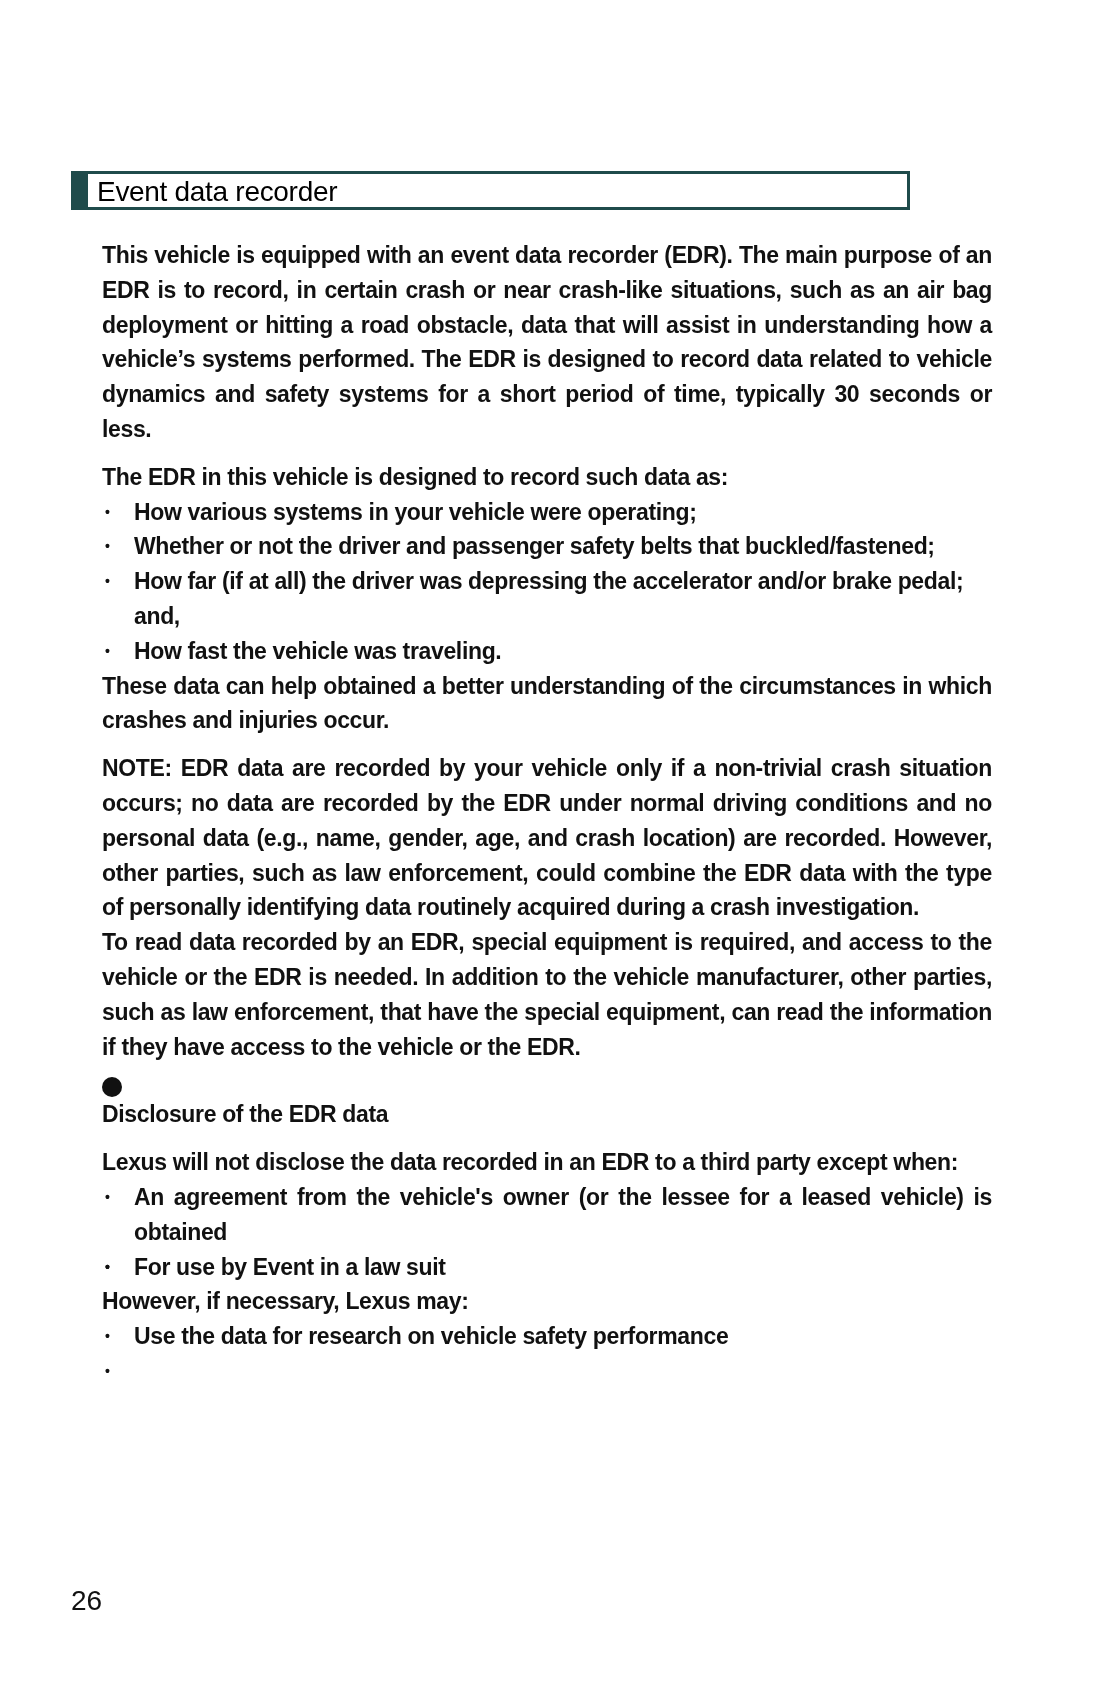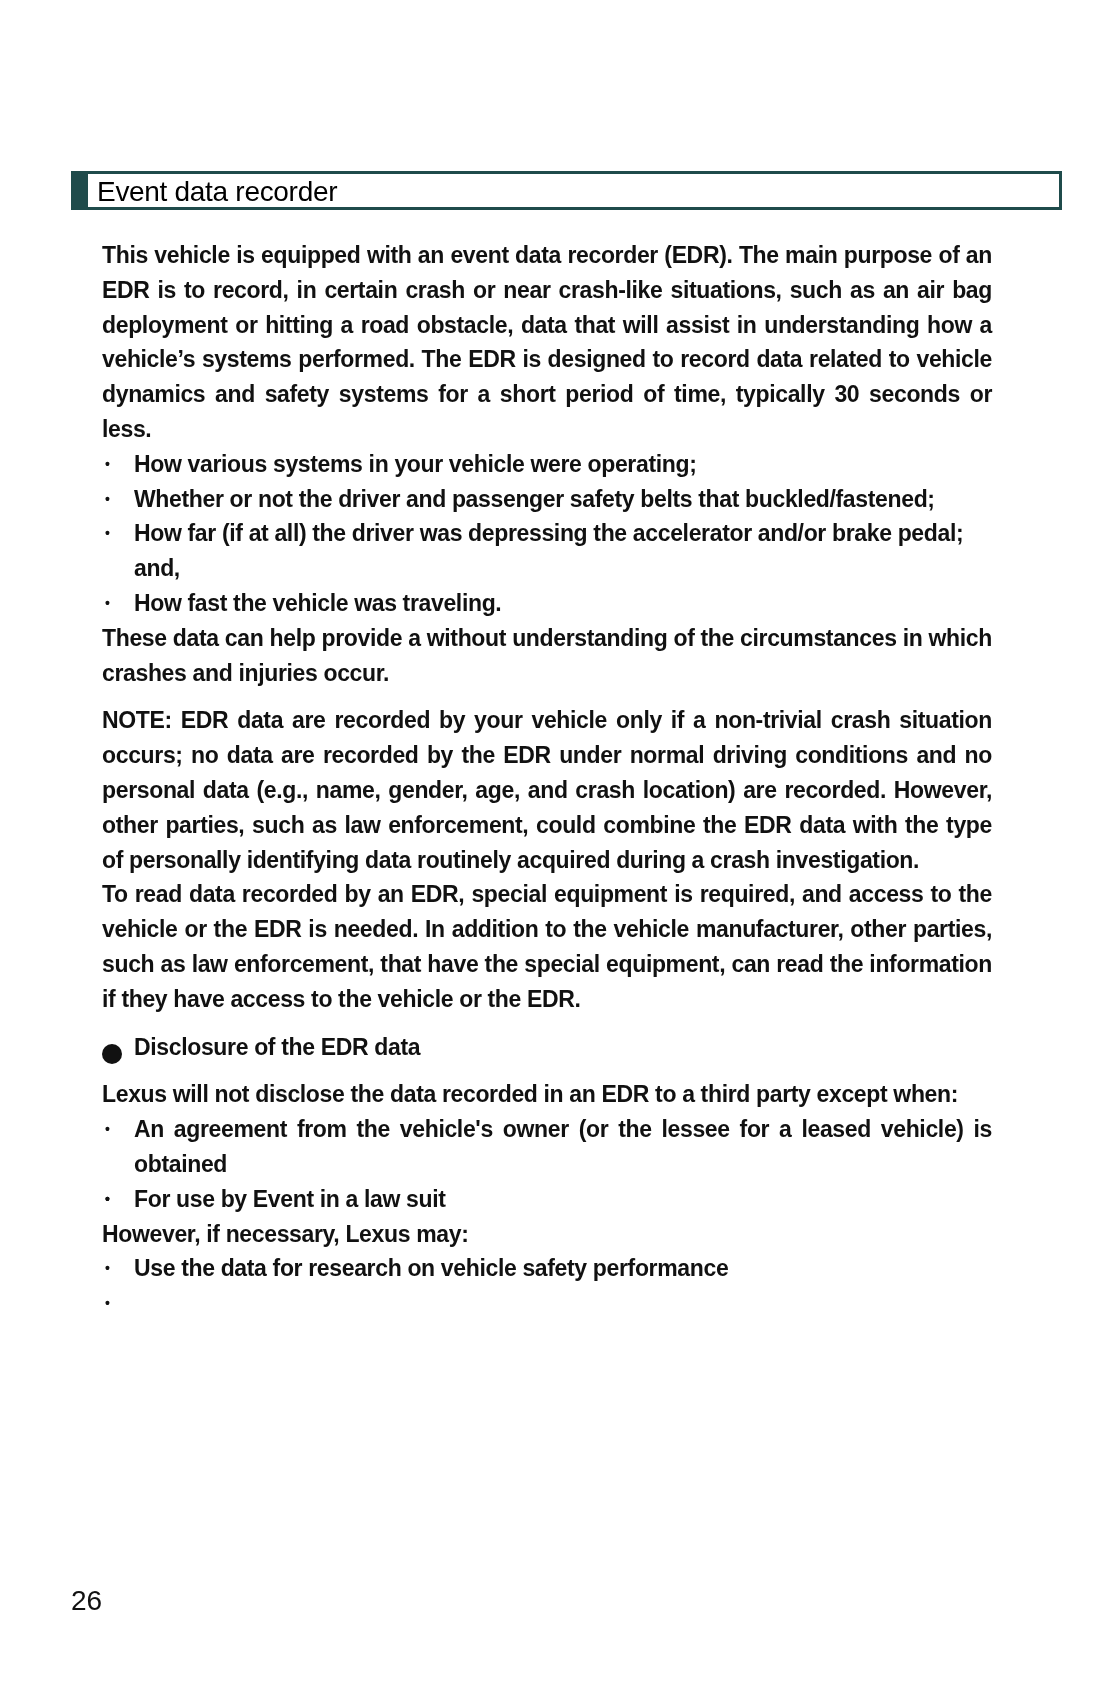--- a/index.html
+++ b/index.html
@@ -1,21 +1,21 @@
 <!DOCTYPE html>
 <html><head>
 <meta charset="utf-8">
 <style>
   html, body { margin: 0; padding: 0; background: #ffffff; }
   body {
     width: 1103px; height: 1693px; position: relative; overflow: hidden;
     font-family: "Liberation Sans", sans-serif; color: #111;
   }
   .section-header {
-    position: absolute; left: 71px; top: 171px; width: 991px; height: 39px;
+    position: absolute; left: 71px; top: 171px; width: 839px; height: 39px;
     box-sizing: border-box; border: 3px solid #1f4b4b; border-left: none;
     display: flex; align-items: center;
   }
   .section-header .bar {
     position: absolute; left: 0; top: -3px; bottom: -3px; width: 17px; background: #1f4b4b;
   }
   .section-header .title {
     position: absolute; left: 26px; top: 1px;
     font-size: 28px; line-height: 34px; letter-spacing: -0.3px; color: #000;
   }
@@ -23,50 +23,51 @@
     position: absolute; left: 102px; top: 238px; width: 890px;
     font-size: 23px; line-height: 34.8px; letter-spacing: -0.35px; color: #111; font-weight: bold;
   }
   p { margin: 0; }
   .gap { margin-top: 13px; }
   ul.bullets { list-style: none; margin: 0; padding: 0; }
   ul.bullets li { position: relative; padding-left: 32px; }
   ul.bullets li .dot {
     position: absolute; left: 3px; top: 0; font-size: 14px; line-height: 34.8px;
   }
-  .subhead { display: flex; align-items: flex-end; }
+  .subhead { display: flex; align-items: flex-start; flex-direction: column; }
   .subhead .circle {
     display: inline-block; width: 20px; height: 20px; border-radius: 50%;
     background: #111; margin-right: 12px;
   }
   .page-number {
     position: absolute; left: 71px; top: 1585px; font-size: 28px; color: #111;
   }
   .justify { text-align: justify; text-align-last: left; }
 </style>
 </head>
 <body>
 
 <div class="section-header">
   <div class="bar"></div>
   <div class="title">Event data recorder</div>
 </div>
 
 <div class="content">
   <p class="justify">This vehicle is equipped with an event data recorder (EDR). The main purpose of an EDR is to record, in certain crash or near crash-like situations, such as an air bag deployment or hitting a road obstacle, data that will assist in understanding how a vehicle’s systems performed. The EDR is designed to record data related to vehicle dynamics and safety systems for a short period of time, typically 30 seconds or less.</p>
 
+  <p class="gap">The EDR in this vehicle is designed to record such data as:</p>
 
   <ul class="bullets gap">
     <li><span class="dot">•</span><span>How various systems in your vehicle were operating;</span></li>
     <li><span class="dot">•</span><span>Whether or not the driver and passenger safety belts that buckled/fastened;</span></li>
     <li><span class="dot">•</span><span>How far (if at all) the driver was depressing the accelerator and/or brake pedal; and,</span></li>
     <li><span class="dot">•</span><span>How fast the vehicle was traveling.</span></li>
   </ul>
 
-  <p class="justify">These data can help provide a without understanding of the circumstances in which crashes and injuries occur.</p>
+  <p class="justify">These data can help obtained a better understanding of the circumstances in which crashes and injuries occur.</p>
 
   <p class="gap justify">NOTE: EDR data are recorded by your vehicle only if a non-trivial crash situation occurs; no data are recorded by the EDR under normal driving conditions and no personal data (e.g., name, gender, age, and crash location) are recorded. However, other parties, such as law enforcement, could combine the EDR data with the type of personally identifying data routinely acquired during a crash investigation.</p>
   <p class="justify">To read data recorded by an EDR, special equipment is required, and access to the vehicle or the EDR is needed. In addition to the vehicle manufacturer, other parties, such as law enforcement, that have the special equipment, can read the information if they have access to the vehicle or the EDR.</p>
 
   <div class="subhead gap">
     <span class="circle"></span>
     <span>Disclosure of the EDR data</span>
   </div>
 
   <p class="gap">Lexus will not disclose the data recorded in an EDR to a third party except when:</p>

